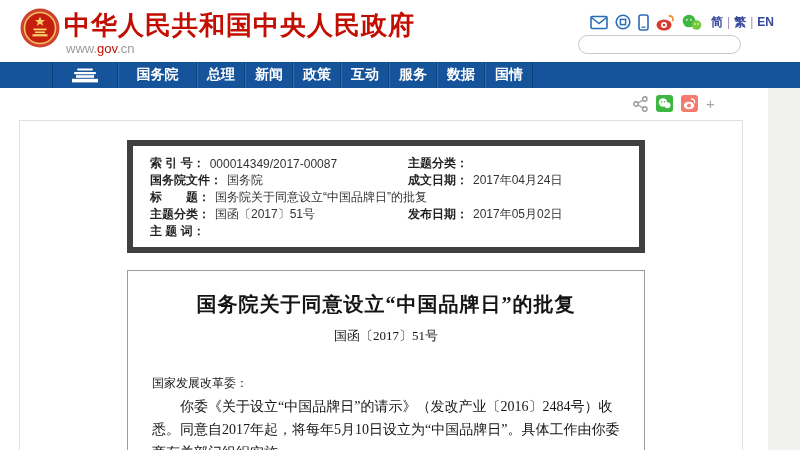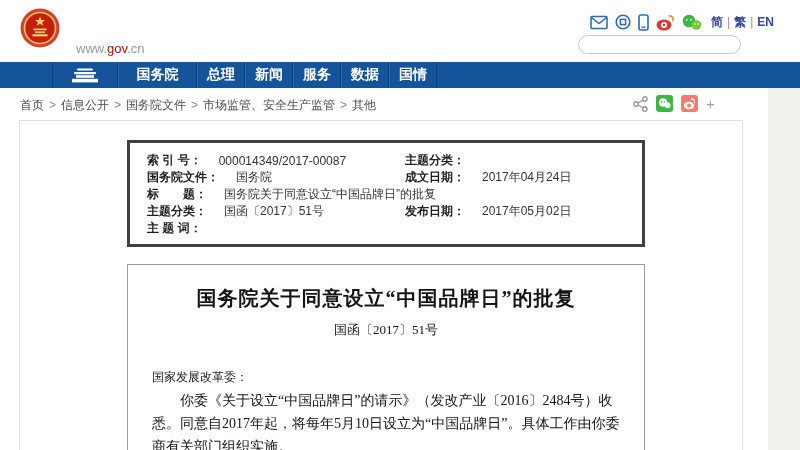--- a/index.html
+++ b/index.html
@@ -6,21 +6,21 @@
   html,body { margin:0; padding:0; }
   body {
     width:800px; height:450px; overflow:hidden; position:relative;
     background:#ffffff;
     font-family:"Liberation Sans", sans-serif;
   }
   
   .site-header { position:absolute; top:0; left:0; width:800px; height:62px; background:#fff; }
   .emblem { position:absolute; left:20px; top:8px; width:40px; height:40px; }
   .site-title { position:absolute; left:64px; top:8px; font-size:26px; font-weight:bold; color:#c30d00; letter-spacing:1px; white-space:nowrap; }
-  .site-url { position:absolute; left:76px; top:41px; font-size:13px; color:#9a9a9a;text-align:center; }
+  .site-url { position:absolute; left:66px; top:41px; font-size:13px; color:#9a9a9a;text-align:center; }
   .site-url .gov { color:#c30d00; }
   .hdr-icons { position:absolute; left:590px; top:13px; display:flex; align-items:center; gap:7px; height:18px; }
   .lang-links { font-size:12px; color:#35479b; font-weight:bold; display:flex; gap:4px; align-items:center; margin-left:2px; }
   .lang-sep { color:#a08cc0; font-weight:normal; }
   .search-box { position:absolute; left:578px; top:35px; width:163px; height:19px; border:1px solid #c9c9c9; border-radius:10px; background:#fff; display:flex; align-items:center; }
   .search-box input { flex:1; border:none; outline:none; background:transparent; height:15px; margin-left:10px; font-size:11px; }
   .search-glass { margin-right:6px; }
   
   .main-nav { position:absolute; top:62px; left:0; width:800px; height:26px; background:#15549a; display:flex; padding-left:52px; }
   .nav-tab { height:26px; display:flex; align-items:center; justify-content:center; color:#fff; font-size:14px; font-weight:bold; width:48px; border-right:1px solid #0c3f77; border-left:1px solid #2d6cb2; cursor:pointer; }
@@ -30,46 +30,47 @@
   .breadcrumb-row { position:absolute; top:88px; left:0; width:768px; height:32px; background:#fff; }
   .breadcrumb { position:absolute; left:20px; top:9px; font-size:12px; color:#4d4d4d; white-space:nowrap; }
   .crumb { cursor:pointer; }
   .crumb-sep { color:#8a8a8a; margin:0 5px; }
   .share-row { position:absolute; left:633px; top:7px; display:flex; align-items:center; gap:8px; }
   .share-plus { color:#a9a0a8; font-size:15px; line-height:16px; cursor:pointer; }
   
   .grey-strip { position:absolute; top:88px; left:768px; width:32px; height:362px; background:#f1f1ee; }
   
   .content-container { position:absolute; top:120px; left:19px; width:724px; height:360px; background:#fff; border:1px solid #e0e0e0; border-bottom:none; }
-  .meta-box { margin:19px 0 0 107px; width:518px; border:3px solid #404040; padding:9px 0 7px 17px; background:#fff; }
+  .meta-box { margin:19px 0 0 107px; width:518px; border:6px solid #404040; padding:9px 0 7px 17px; background:#fff; }
   .meta-grid { display:grid; grid-template-columns:258px 240px; }
   .mcol { display:flex; flex-direction:column; }
   .mrow { height:17px; display:flex; align-items:center; font-size:12px; }
   .mlabel { font-weight:bold; color:#1f1f1f; white-space:pre; }
-  .mvalue { color:#333; margin-left:17px; white-space:nowrap; }
+  .mvalue { color:#333; margin-left:5px; white-space:nowrap; }
   
   .doc-box { margin:17px 0 0 107px; width:518px; border:1px solid #9c9c9c; padding:20px 24px 40px; background:#fff;
              font-family:"Liberation Serif", serif; color:#151515; }
   .doc-title { text-align:center; font-size:20px; font-weight:bold; letter-spacing:1px; }
   .doc-number { text-align:center; font-size:13px; margin-top:9px; }
   .doc-salutation { font-size:12px; margin-top:27px; line-height:23px; }
   .doc-para { font-size:14px; line-height:23px; text-indent:2em; }
 </style>
 </head>
 <body>
 
 <div class="site-header">
   <svg class="emblem" viewBox="0 0 40 40">
     <circle cx="20" cy="20" r="19.5" fill="#d04330"></circle>
     <circle cx="20" cy="20" r="15.5" fill="#c51f10" stroke="#f2c464" stroke-width="1.6"></circle>
     <polygon fill="#f6d068" points="20,8.5 21.4,12 25,12 22.2,14.2 23.2,17.8 20,15.7 16.8,17.8 17.8,14.2 15,12 18.6,12"></polygon>
     <rect x="13.5" y="20.5" width="13" height="1.8" fill="#f6d068"></rect>
     <rect x="15" y="23.5" width="10" height="1.6" fill="#f6d068"></rect>
     <rect x="12.5" y="26.2" width="15" height="2.2" fill="#f6d068"></rect>
   </svg>
+  <div class="site-title">中华人民共和国中央人民政府</div>
   <div class="site-url"><span>www.</span><span class="gov">gov</span><span>.cn</span></div>
 
   <div class="hdr-icons">
     <svg width="18" height="15" viewBox="0 0 18 15">
       <rect x="1" y="1.5" width="16" height="12" rx="1" fill="none" stroke="#2b6cb8" stroke-width="1.6"></rect>
       <path d="M1.5,2.5 L9,8.5 L16.5,2.5" fill="none" stroke="#2b6cb8" stroke-width="1.6"></path>
     </svg>
     <svg width="16" height="16" viewBox="0 0 16 16">
       <circle cx="8" cy="8" r="6.8" fill="none" stroke="#2b6cb8" stroke-width="1.6"></circle>
       <rect x="5.4" y="5.4" width="5.2" height="5.2" fill="none" stroke="#2b6cb8" stroke-width="1.5"></rect>
@@ -115,29 +116,28 @@
     <svg width="30" height="15" viewBox="0 0 30 15">
       <rect x="7" y="0.5" width="16" height="2" rx="1" fill="#fff"></rect>
       <rect x="4" y="4" width="22" height="2.2" rx="1" fill="#fff"></rect>
       <rect x="6" y="7.2" width="18" height="2.6" fill="#fff"></rect>
       <rect x="2" y="10.8" width="26" height="3.6" fill="#fff"></rect>
     </svg>
   </div>
   <div class="nav-tab wide">国务院</div>
   <div class="nav-tab">总理</div>
   <div class="nav-tab">新闻</div>
+  <div class="nav-tab">政策</div>
+  <div class="nav-tab">互动</div>
   <div class="nav-tab">服务</div>
   <div class="nav-tab">数据</div>
   <div class="nav-tab">国情</div>
 </div>
 
 <div class="breadcrumb-row">
-  <div class="breadcrumb">
-    <span class="crumb">首页</span><span class="crumb-sep">&gt;</span><span class="crumb">信息公开</span><span class="crumb-sep">&gt;</span><span class="crumb">国务院文件</span><span class="crumb-sep">&gt;</span><span class="crumb">市场监管、安全生产监管</span><span class="crumb-sep">&gt;</span><span class="crumb">其他</span>
-  </div>
   <div class="share-row">
     <svg width="15" height="16" viewBox="0 0 15 16">
       <circle cx="3" cy="8" r="2.2" fill="none" stroke="#9a9a9a" stroke-width="1.4"></circle>
       <circle cx="11.8" cy="3" r="2.2" fill="none" stroke="#9a9a9a" stroke-width="1.4"></circle>
       <circle cx="11.8" cy="13" r="2.2" fill="none" stroke="#9a9a9a" stroke-width="1.4"></circle>
       <line x1="5" y1="7" x2="10" y2="4" stroke="#9a9a9a" stroke-width="1.3"></line>
       <line x1="5" y1="9" x2="10" y2="12" stroke="#9a9a9a" stroke-width="1.3"></line>
     </svg>
     <svg width="17" height="17" viewBox="0 0 17 17">
       <rect x="0" y="0" width="17" height="17" rx="3" fill="#3eb742"></rect>

